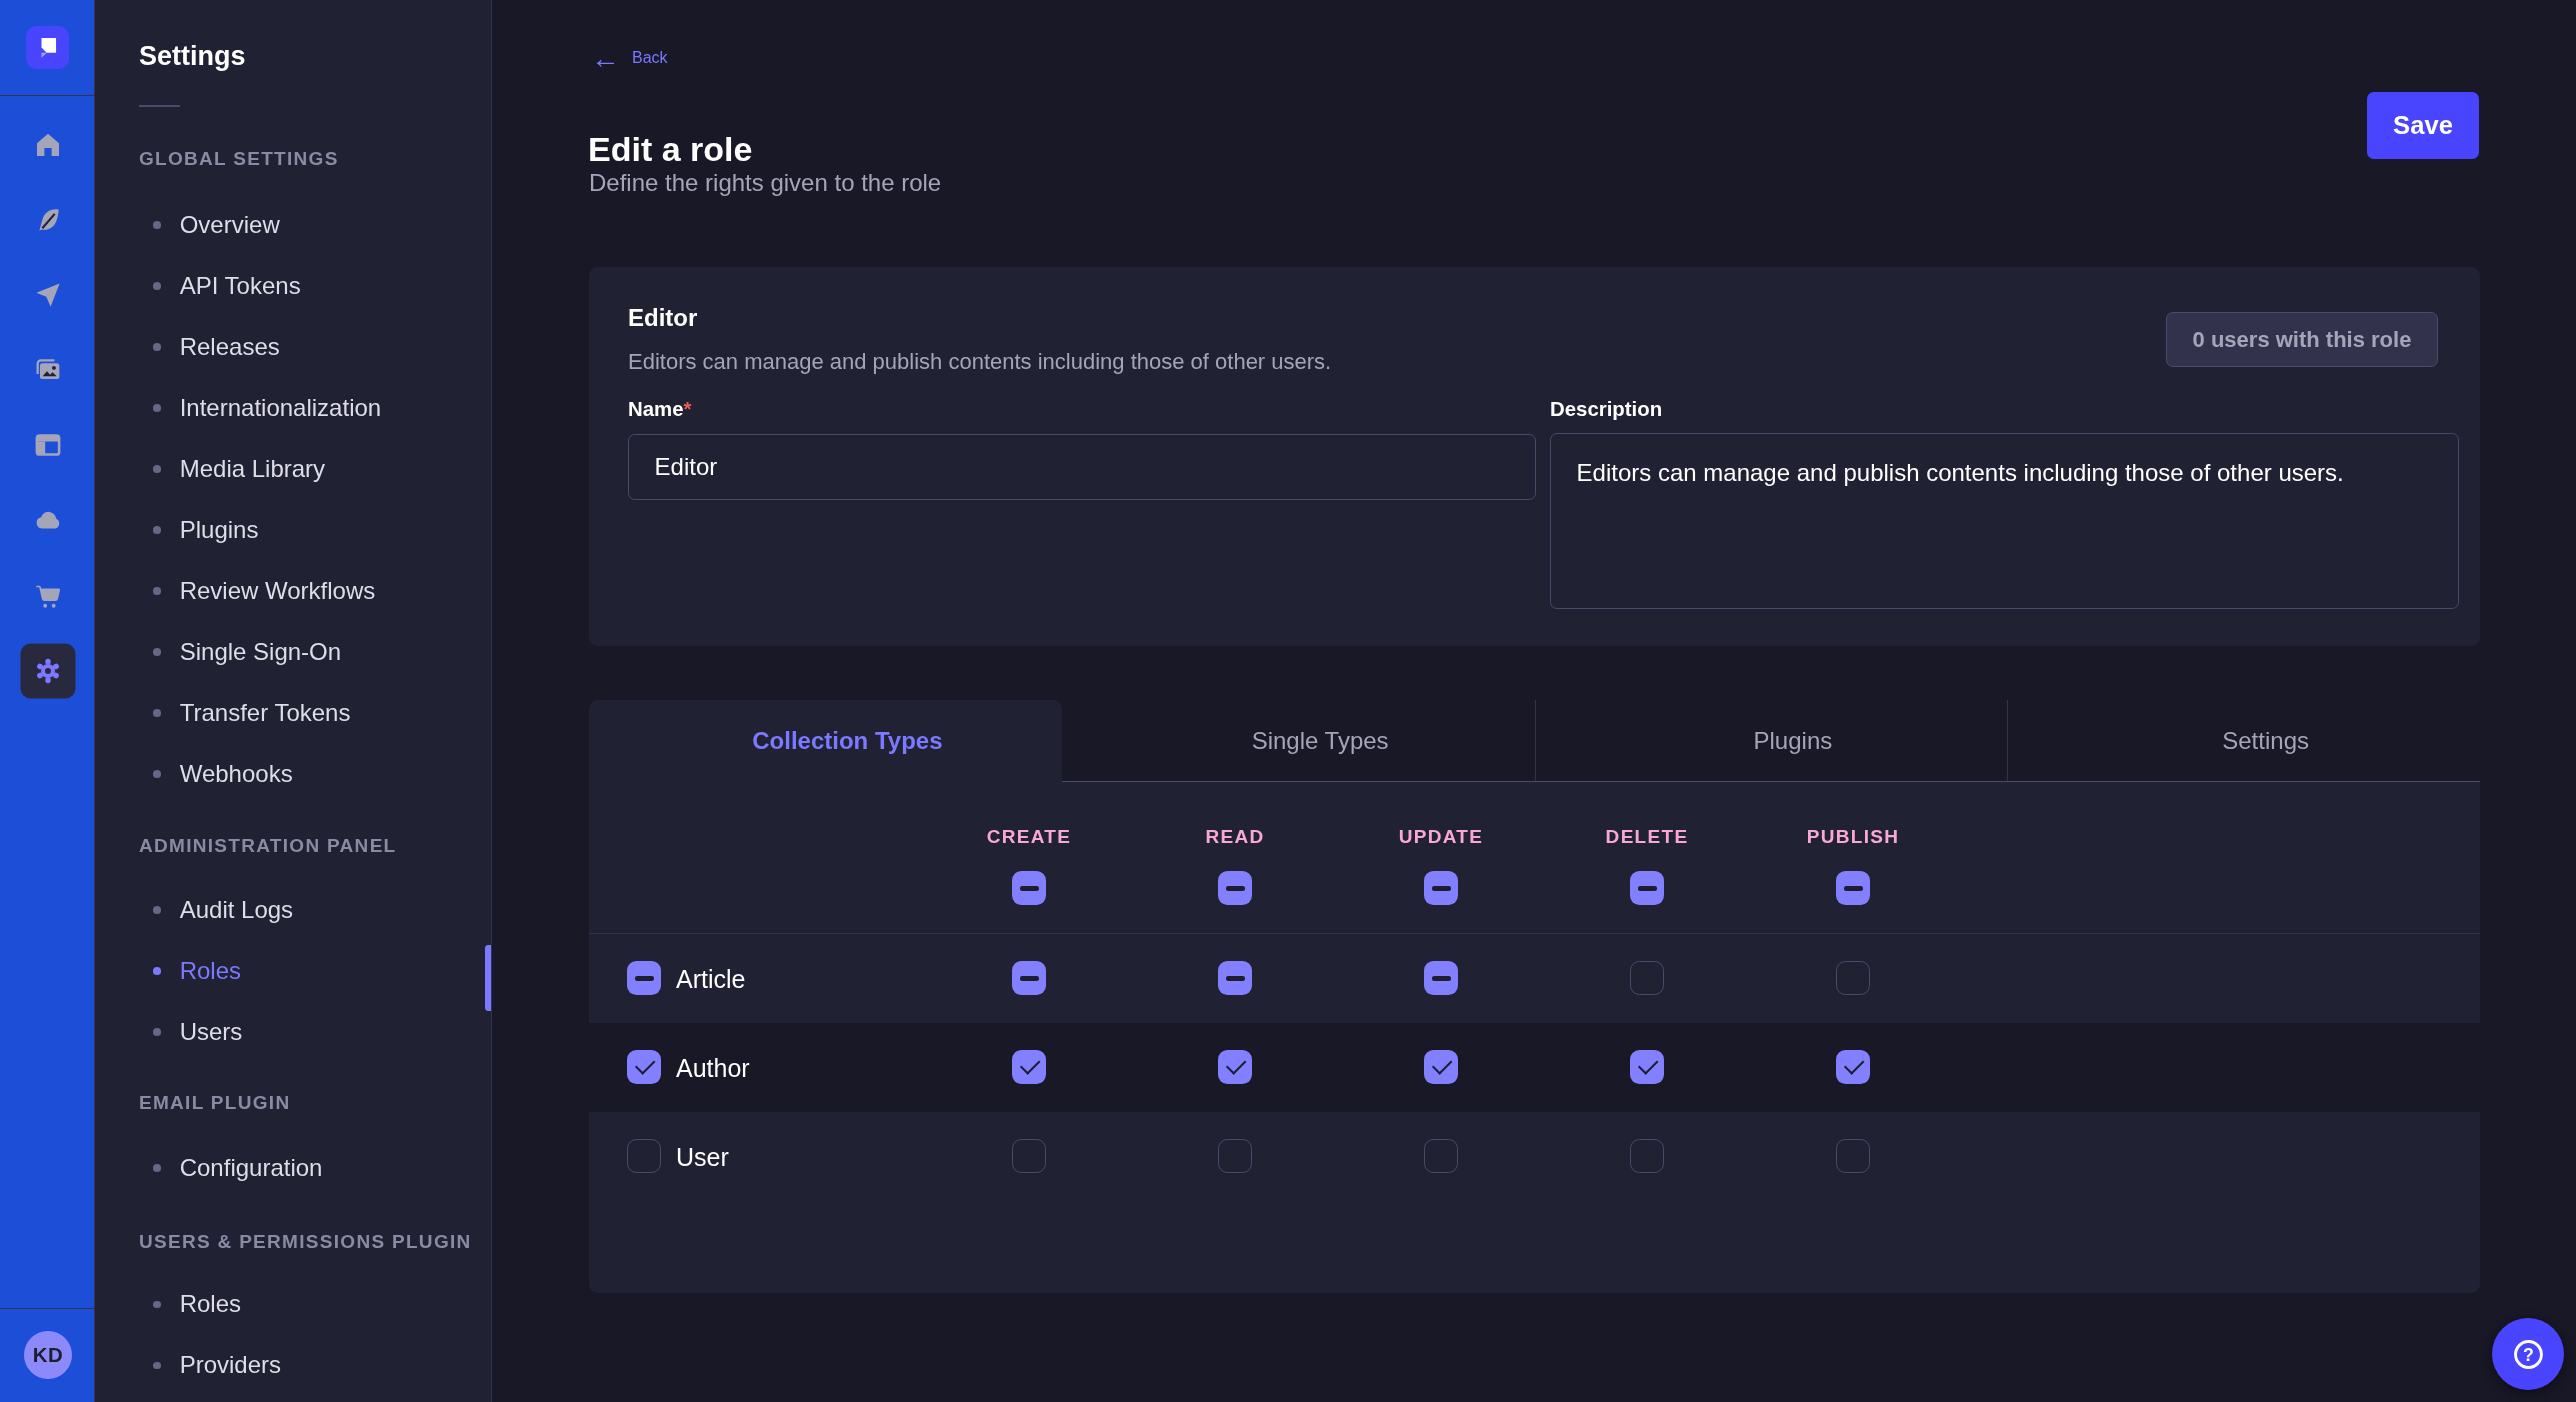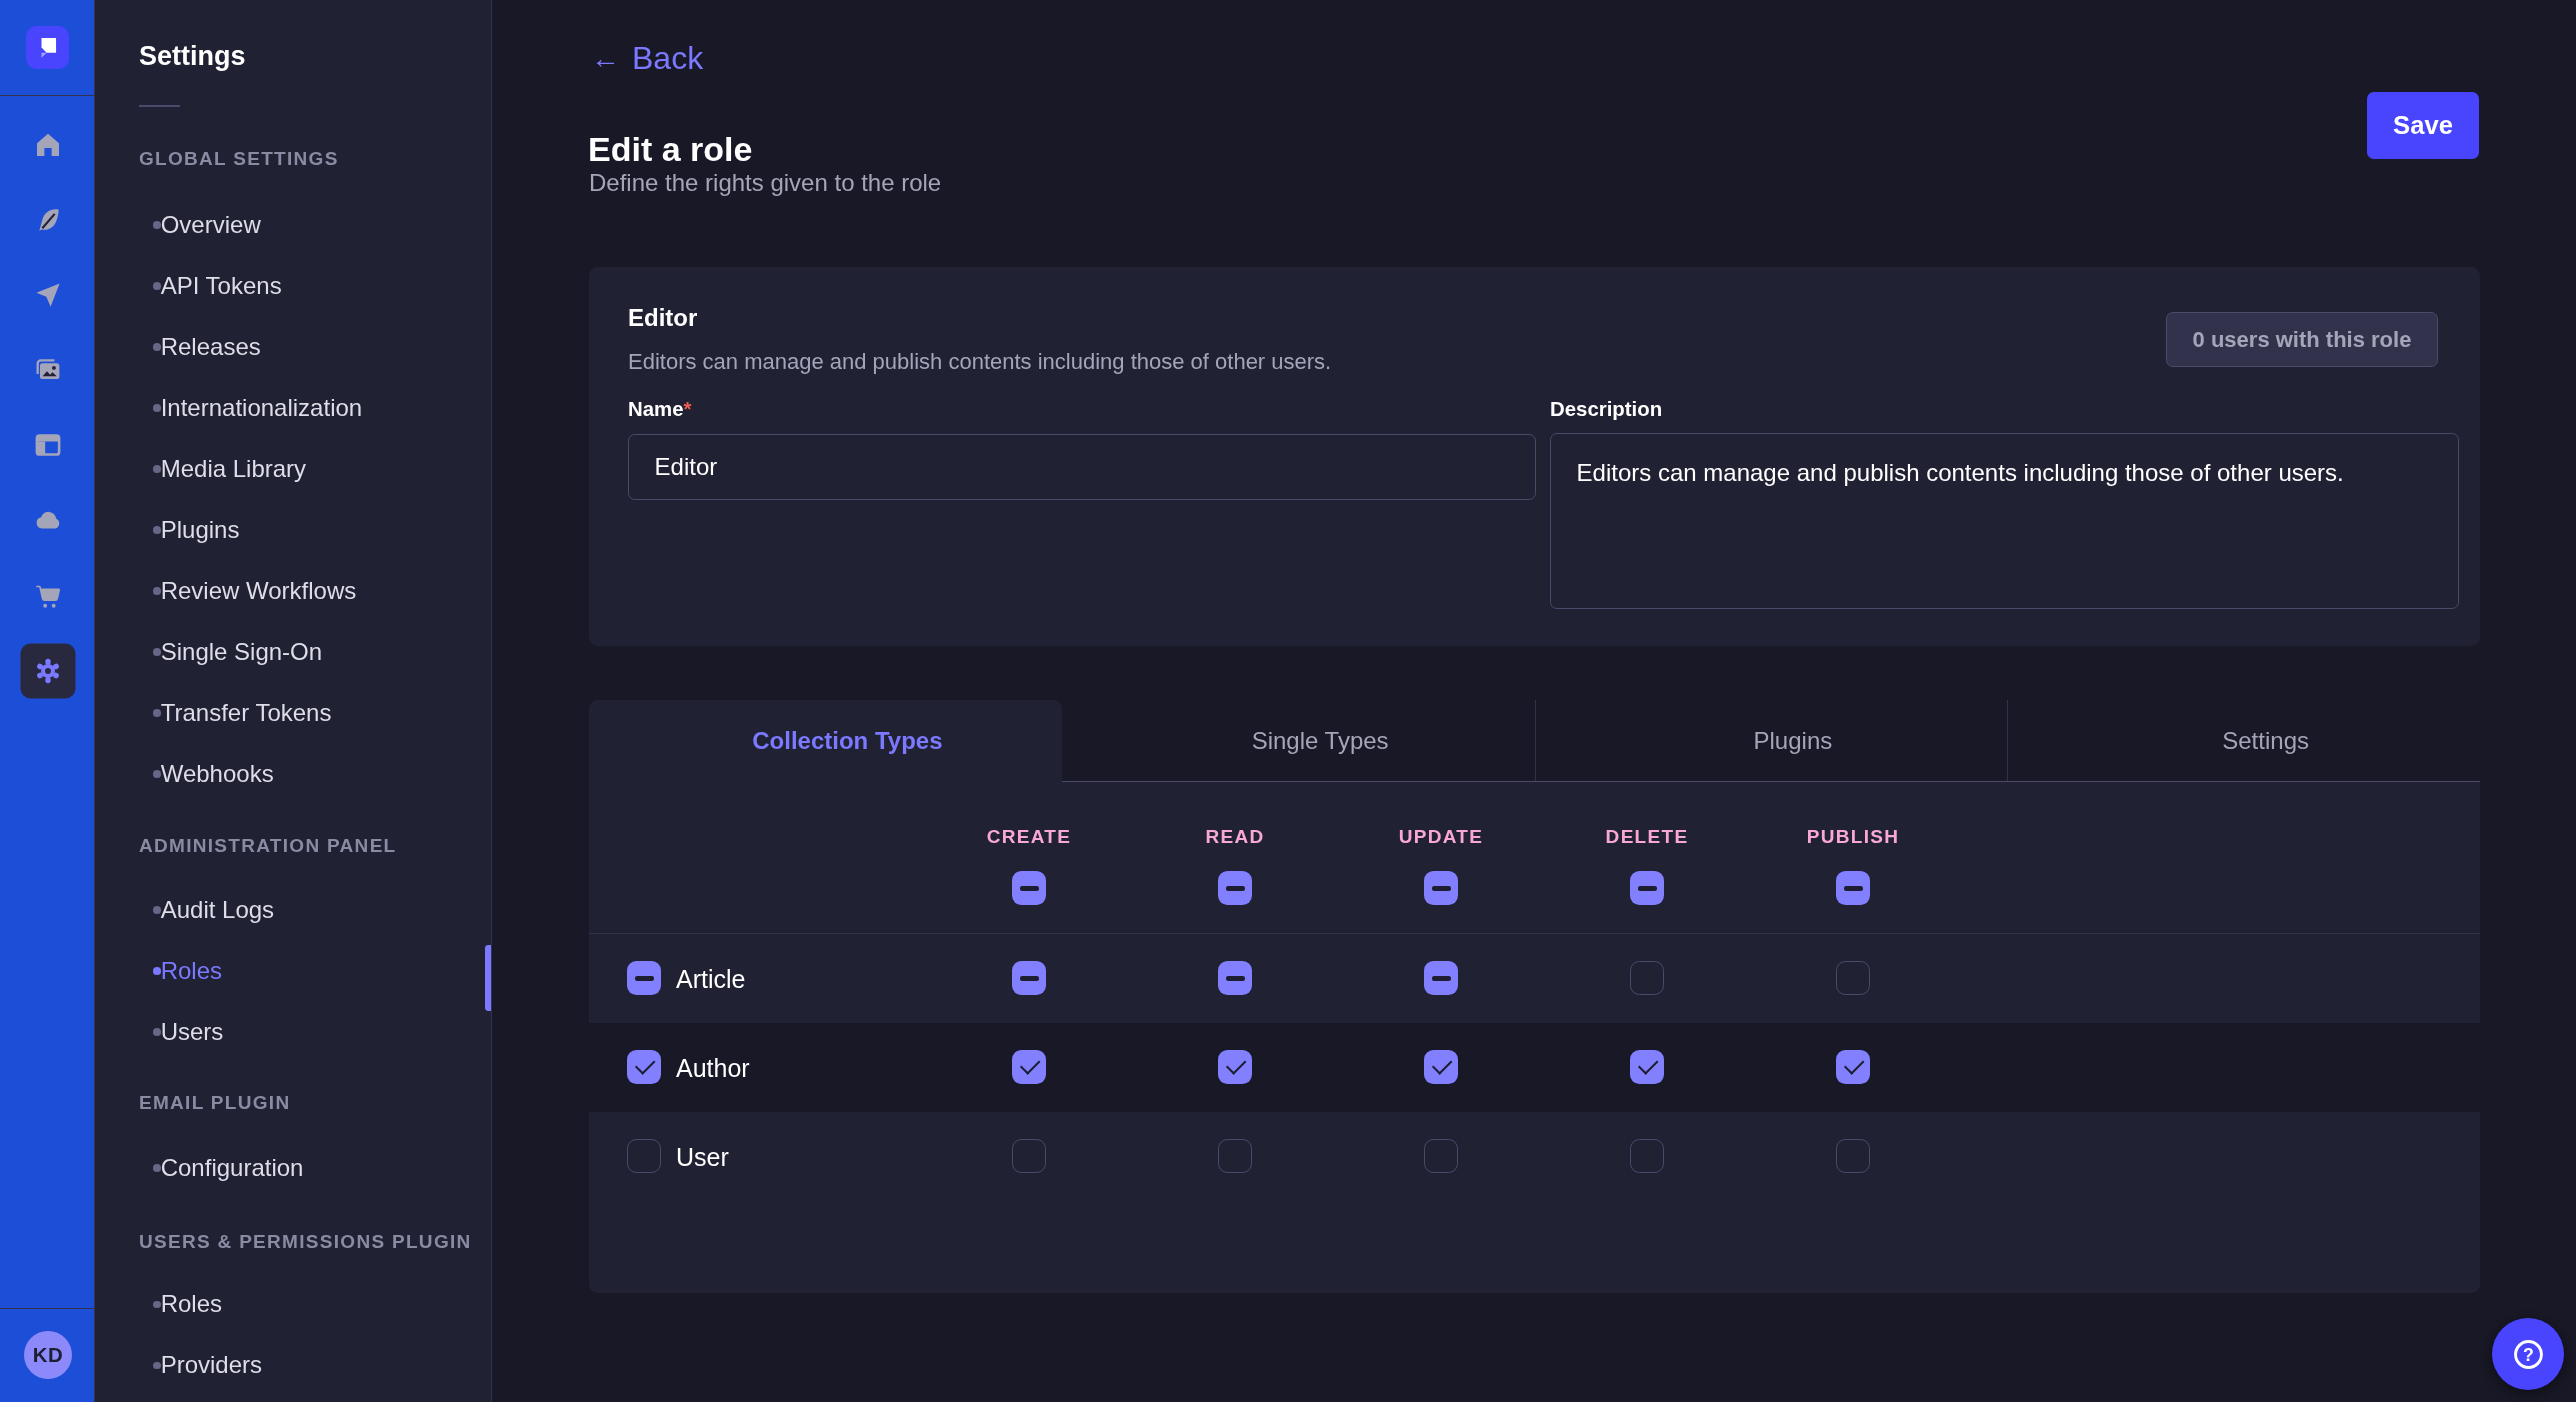--- a/index.html
+++ b/index.html
@@ -18,36 +18,36 @@
   .rail-icon.active-tile{background:#28283f;}
   .rail-divider{position:absolute;left:0;top:1308px;width:95px;height:0.9px;background:#32324d;}
   .avatar{position:absolute;left:24px;top:1331px;width:48px;height:48px;border-radius:50%;background:#8c8afa;color:#1e1e32;font-size:20.4px;font-weight:bold;display:flex;align-items:center;justify-content:center;letter-spacing:0.4px;}
 
   
   .subnav{position:absolute;left:95px;top:0;width:397px;height:1402px;background:#212134;border-right:0.9px solid #32324d;box-sizing:border-box;}
   .nav-title{margin:39px 0 0 44px;font-size:27px;font-weight:700;color:#ffffff;line-height:34px;}
   .nav-title-divider{margin:32px 0 0 44px;width:41px;height:1.7px;background:#4a4a6a;}
   .nav-section{margin:34px 0 0 44px;height:36px;display:flex;align-items:center;font-size:19px;font-weight:700;letter-spacing:1.3px;color:#8a8aa3;}
   .nav-list{list-style:none;margin:18px 0 0 0;padding:0;}
-  .nav-item{height:61px;display:flex;align-items:center;padding-left:58px;font-size:24px;color:#dedee8;cursor:pointer;}
+  .nav-item{height:61px;display:flex;align-items:center;padding-left:58px;gap:19px;font-size:24px;color:#dedee8;cursor:pointer;}
   .nav-item .dot{width:7.7px;height:7.7px;border-radius:50%;background:#666687;flex:none;}
   .nav-item.active{color:#7b79ff;}
   .nav-item.active .dot{background:#7b79ff;}
   .nav-sec-admin{margin-top:23px;}
   .nav-list-admin{margin-top:16px;}
   .nav-sec-email{margin-top:22px;}
   .nav-list-email{margin-top:17px;}
   .nav-sec-up{margin-top:25.6px;}
   .nav-list-up{margin-top:13.6px;}
   .active-indicator{position:absolute;right:0;top:945px;width:6px;height:66px;background:#7b79ff;border-radius:3.4px 0 0 3.4px;}
 
   
   .back-link{position:absolute;left:591px;top:36px;height:44px;display:flex;align-items:center;gap:12px;color:#7b79ff;cursor:pointer;}
   .back-arrow{font-size:29px;line-height:29px;}
-  .back-label{font-size:32px;}
+  .back-label{font-size:16px;}
   .page-title{position:absolute;left:588px;top:97px;font-size:34px;font-weight:700;color:#ffffff;line-height:58px;}
   .page-subtitle{position:absolute;left:589px;top:167px;font-size:24px;color:#a5a5ba;line-height:32px;}
   .save-btn{position:absolute;left:2367px;top:92px;width:112px;height:67px;border-radius:6.8px;background:#4945ff;border:none;color:#ffffff;font-size:25.6px;font-weight:600;font-family:inherit;display:flex;align-items:center;justify-content:center;cursor:pointer;}
 
   
   .role-card{position:absolute;left:589px;top:267px;width:1891px;height:379px;background:#212134;border-radius:8.5px;}
   .role-card-title{position:absolute;left:39px;top:37px;font-size:24px;font-weight:600;color:#ffffff;}
   .role-card-desc{position:absolute;left:39px;top:82px;font-size:22px;color:#a5a5ba;}
   .users-badge{position:absolute;right:42px;top:45px;height:55px;padding:0 25.6px;box-sizing:border-box;background:#32324d;border:0.9px solid #4a4a6a;border-radius:6.8px;display:flex;align-items:center;font-size:22px;font-weight:600;color:#a5a5ba;}
   .field-label{position:absolute;top:131px;font-size:20.4px;font-weight:600;color:#ffffff;}

